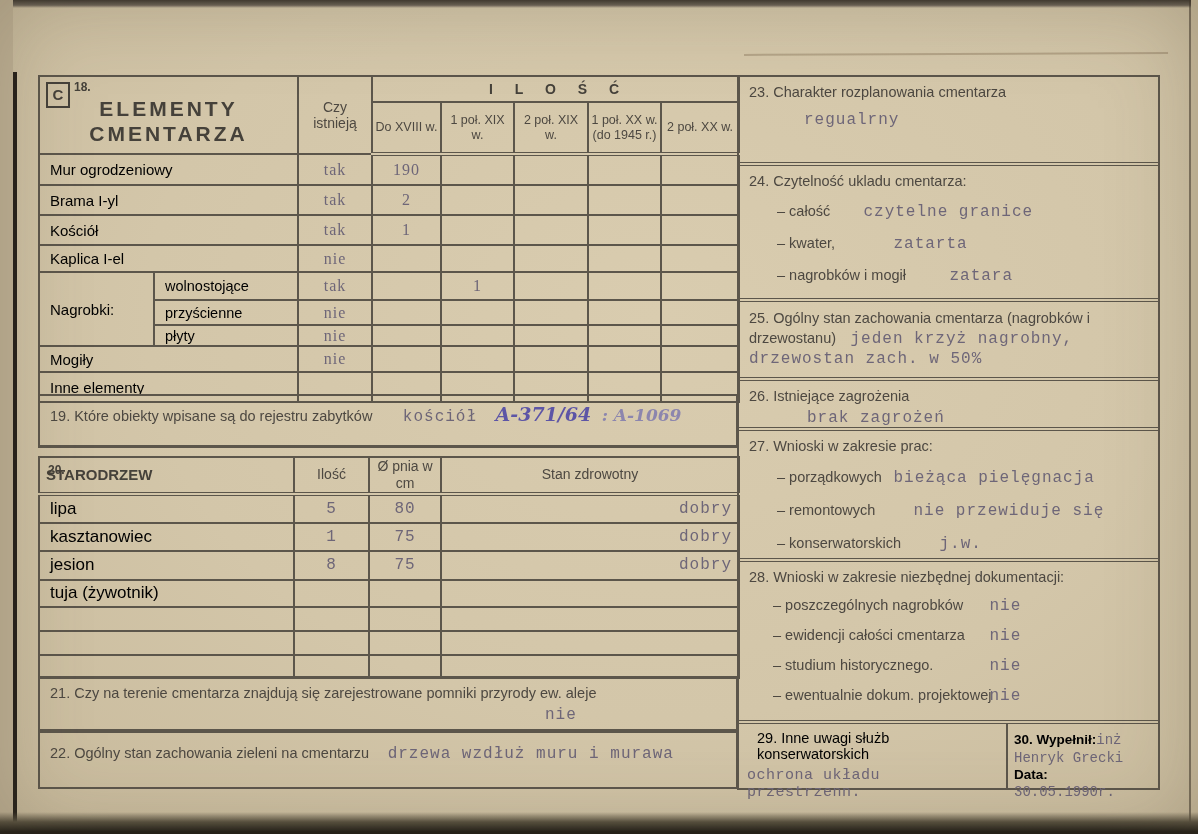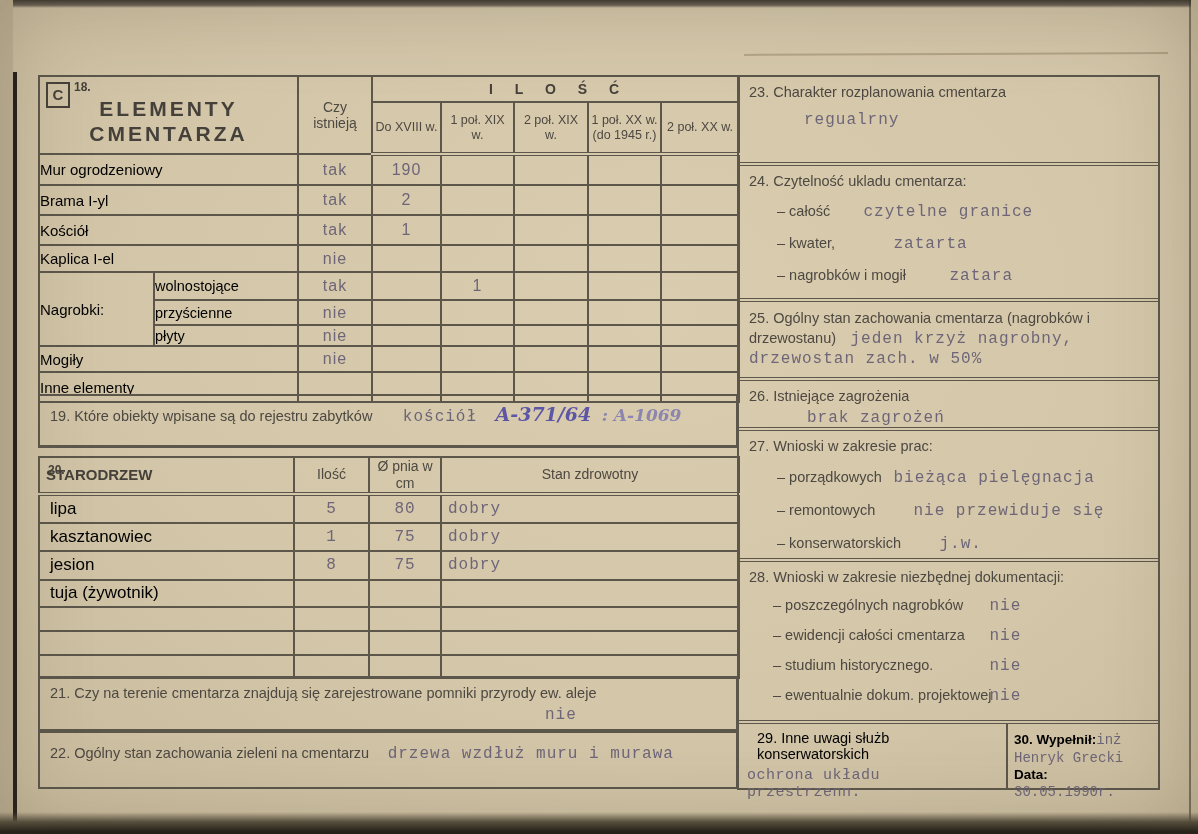--- a/index.html
+++ b/index.html
@@ -23,41 +23,41 @@
     box-shadow:inset 0 0 90px rgba(84,72,52,.28);}
   
   .printed{font-family:"Liberation Sans",sans-serif;color:#4d4841;}
   .typed{font-family:"Liberation Mono",monospace;color:#6e6678;letter-spacing:1px;}
   .hand{font-family:"DejaVu Serif",serif;font-style:italic;color:#5d55a6;font-weight:bold;}
   .hand.light{color:#8c86ae;font-weight:normal;}
   
   table{border-collapse:collapse;table-layout:fixed;position:absolute;background:transparent;}
   td,th{border:2px solid #5c564b;box-sizing:border-box;padding:0 6px;vertical-align:middle;overflow:hidden;}
   #elements-table{left:38px;top:75px;width:700px;}
-  #elements-table .lbl{font-size:15px;padding-left:0;}
+  #elements-table .lbl{font-size:15px;padding-left:10px;}
   #elements-table .sub{font-size:14.5px;}
   #elements-table .grp{font-size:15px;}
-  #elements-table .val{font-family:Liberation Sans, sans-serif;color:#6e6678;
+  #elements-table .val{font-family:Liberation Serif, serif;color:#6e6678;
     text-align:center;font-size:16px;letter-spacing:1px;padding:0 10px;}
   .title-cell{position:relative;}
   .cbox{position:absolute;left:6px;top:5px;width:20px;height:22px;border:2px solid #45413a;
     font-size:15px;font-weight:bold;text-align:center;line-height:22px;color:#45413a;}
   .sec18{position:absolute;left:34px;top:3px;font-size:12px;font-weight:bold;color:#45413a;}
   .big-title{text-align:center;padding-top:12px;font-size:21px;font-weight:bold;
     letter-spacing:3px;line-height:1.2;color:#45413a;white-space:pre-line;}
   .czy-head{text-align:center;font-size:14px;color:#4d4841;}
   .ilosc-head{text-align:center;font-size:14px;font-weight:bold;letter-spacing:9px;
     color:#45413a;padding-left:12px;}
   .period{text-align:center;font-size:12.5px;line-height:1.2;padding:0 2px;color:#4d4841;}
   .dblb td, td.dblb{border-bottom:4px double #5c564b;}
   #starodrzew-table{left:38px;top:456px;width:700px;}
   #starodrzew-table .name{font-size:17px;padding-left:10px;}
   #starodrzew-table .val{font-family:"Liberation Mono",monospace;color:#6e6678;
     text-align:center;font-size:16px;letter-spacing:1px;}
-  #starodrzew-table .health{text-align:left;padding-left:6px;}
+  #starodrzew-table .health{text-align:right;padding-left:6px;}
   .st-head{position:relative;text-align:left;font-size:15px;font-weight:bold;color:#45413a;}
   .sec20{position:absolute;left:8px;top:5px;font-size:12px;font-weight:bold;}
   .colhead{text-align:center;font-size:14px;color:#4d4841;line-height:1.2;padding:0 3px;}
   
   .lbox{position:absolute;left:38px;width:700px;border:2px solid #5c564b;box-sizing:border-box;}
   #box19{top:394px;height:54px;padding:7px 10px;border-bottom:3px solid #5c564b;}
   #box19 .printed{font-size:14.5px;}
   #box19 .typed{font-size:16px;margin-left:26px;}
   #box19 .hand{font-size:19px;margin-left:14px;}
   #box19 .hand.light{font-size:17px;margin-left:6px;font-weight:bold;}

